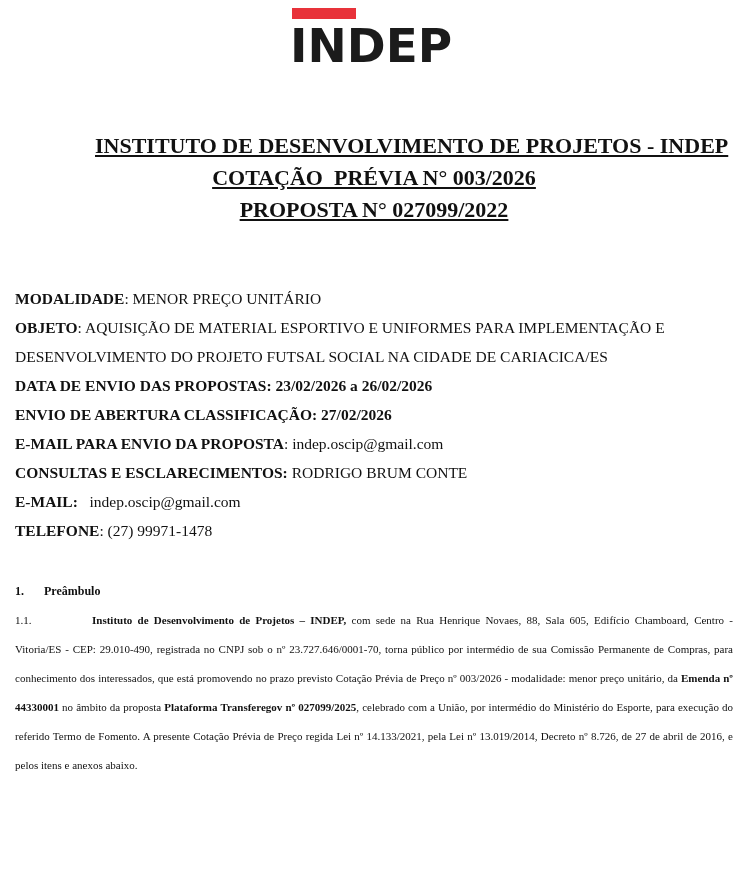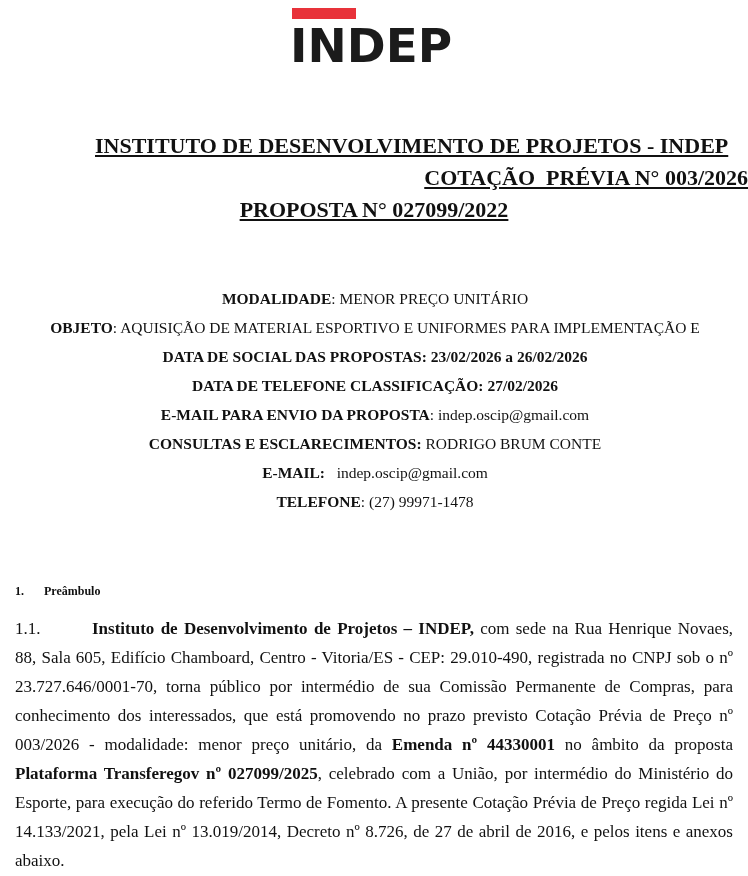--- a/index.html
+++ b/index.html
@@ -10,32 +10,32 @@
   .logo { position: absolute; left: 290px; top: 6px; width: 190px; height: 62px; }
   .logo-bar { position: absolute; left: 2px; top: 2px; width: 64px; height: 11px; background: #e8323a; }
   .logo-text {
     position: absolute; left: 0; top: 12px;
     font-family: "DejaVu Sans", sans-serif; font-weight: 900; font-size: 46px;
     letter-spacing: 0px; color: #1b1b1b; line-height: 56px; transform: scaleX(1.02); transform-origin: left;
   }
   .title-block { position: absolute; left: 0; top: 130px; width: 748px; text-align: center; }
   .title-line { font-weight: bold; font-size: 22px; line-height: 32px; white-space: pre; text-decoration: underline; }
   .title-line.t1 { position: absolute; left: 95px; top: 0; text-align: left; }
-  .title-line.t2 { position: absolute; left: 0; width: 748px; top: 32px; text-align: right; }
+  .title-line.t2 { position: absolute; left: 0; width: 748px; top: 32px; }
   .title-line.t3 { position: absolute; left: 0; width: 748px; top: 64px; }
 
-  .meta { position: absolute; left: 15px; top: 284px; width: 720px; text-align: center; }
+  .meta { position: absolute; left: 15px; top: 284px; width: 720px; }
   .meta-row { font-size: 15.5px; line-height: 29px; white-space: nowrap; }
   .meta-row .k { font-weight: bold; }
   .meta-row .v { font-weight: normal; }
 
   .section { position: absolute; left: 15px; top: 578px; width: 718px; }
   .section-heading { font-weight: bold; font-size: 12px; line-height: 26px; }
   .section-heading .num { display: inline-block; width: 29px; }
-  .para { font-size: 17px; line-height: 29px; text-align: justify; margin-top: 10px; }
+  .para { font-size: 11px; line-height: 29px; text-align: justify; margin-top: 2px; }
   .para .num { display: inline-block; width: 77px; }
   .para b { font-weight: bold; }
 </style>
 </head>
 <body>
 
 <div class="logo">
   <div class="logo-bar"></div>
   <div class="logo-text">INDEP</div>
 </div>
@@ -46,25 +46,28 @@
   <div class="title-line t3">PROPOSTA N° 027099/2022</div>
 </div>
 
 <div class="meta">
   <div class="meta-row">
     <span class="k">MODALIDADE</span><span class="v">: </span><span class="v">MENOR PREÇO UNITÁRIO</span>
   </div>
   <div class="meta-row">
     <span class="k">OBJETO</span><span class="v">: </span><span class="v">AQUISIÇÃO DE MATERIAL ESPORTIVO E UNIFORMES PARA IMPLEMENTAÇÃO E</span>
   </div>
-  <div class="meta-row bold-all">
-    <span class="k">DATA DE SOCIAL DAS PROPOSTAS</span><span class="k">: </span><span class="k">23/02/2026 a 26/02/2026</span>
+  <div class="meta-row">
+    <span class="v">DESENVOLVIMENTO DO PROJETO FUTSAL SOCIAL NA CIDADE DE CARIACICA/ES</span>
   </div>
   <div class="meta-row bold-all">
-    <span class="k">DATA DE TELEFONE CLASSIFICAÇÃO</span><span class="k">: </span><span class="k">27/02/2026</span>
+    <span class="k">DATA DE ENVIO DAS PROPOSTAS</span><span class="k">: </span><span class="k">23/02/2026 a 26/02/2026</span>
+  </div>
+  <div class="meta-row bold-all">
+    <span class="k">ENVIO DE ABERTURA CLASSIFICAÇÃO</span><span class="k">: </span><span class="k">27/02/2026</span>
   </div>
   <div class="meta-row">
     <span class="k">E-MAIL PARA ENVIO DA PROPOSTA</span><span class="v">: </span><span class="v">indep.oscip@gmail.com</span>
   </div>
   <div class="meta-row">
     <span class="k">CONSULTAS E ESCLARECIMENTOS</span><span class="k">: </span><span class="v">RODRIGO BRUM CONTE</span>
   </div>
   <div class="meta-row">
     <span class="k">E-MAIL</span><span class="k" style="white-space:pre">:   </span><span class="v">indep.oscip@gmail.com</span>
   </div>

